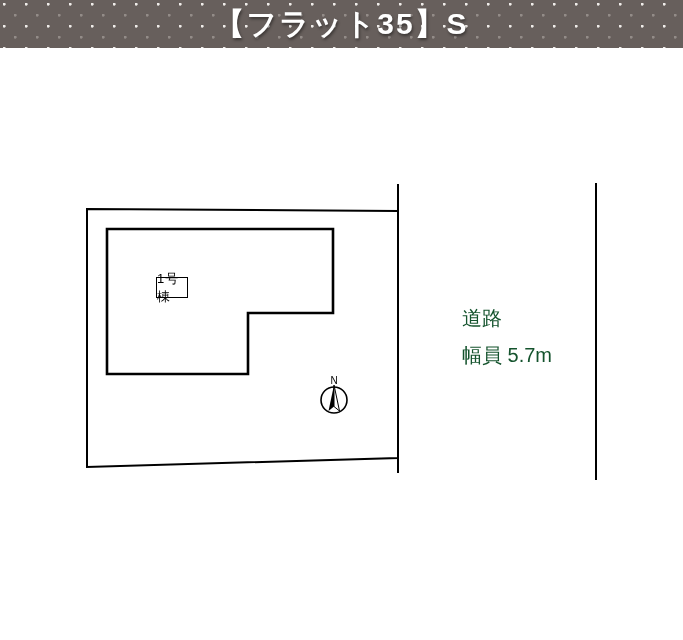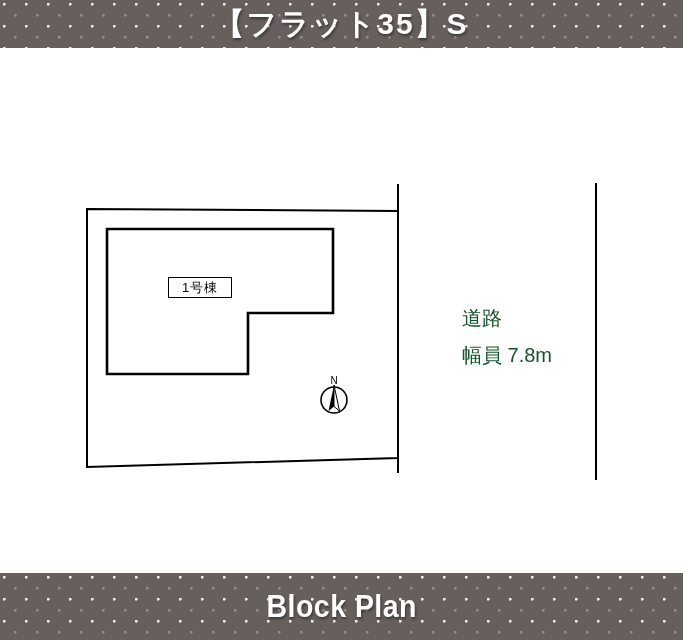--- a/index.html
+++ b/index.html
@@ -34,24 +34,24 @@
 
   
   .plan-area {
     position:absolute; top:68px; left:0; width:683px; height:505px;
     background: var(--canvas-background, #fff);
     color: var(--line-color, #000);
   }
   .plan-svg { position:absolute; top:0; left:0; }
 
   .building-label-box {
-    position:absolute; left:156px; top:209px; width:64px; height:21px;
+    position:absolute; left:156px; top:209px; width:32px; height:21px;
     border:1px solid var(--line-color, #000); background:#fff;
     display:flex; align-items:center; justify-content:center;
-    font-size:13px; color:#000; letter-spacing:1px;margin-left:12px;
+    font-size:13px; color:#000; letter-spacing:1px;
   }
 
   .road-text {
     position:absolute; left:462px; color:#14532d;
     font-size:20px; line-height:24px; white-space:nowrap;
   }
   .road-text--name  { top:238px; }
   .road-text--width { top:275px; }
 </style>
 </head>
@@ -80,20 +80,17 @@
         <path d="M334,317 L339.5,343 L334,338.5 Z" fill="#fff" stroke="currentColor" stroke-width="1"></path>
         <text x="334" y="316" text-anchor="middle" font-size="10" fill="currentColor">N</text>
       </g>
     </svg>
 
     <div class="building-label-box">
       <span>1号棟</span>
     </div>
 
     <div class="road-text road-text--name">道路</div>
-    <div class="road-text road-text--width">幅員 7.8m</div>
+    <div class="road-text road-text--width">幅員 5.7m</div>
   </div>
 
-  <div class="band band--footer">
-    <div class="band-title band-title--en">Block Plan</div>
-  </div>
 
 </div>
 
 </body></html>

